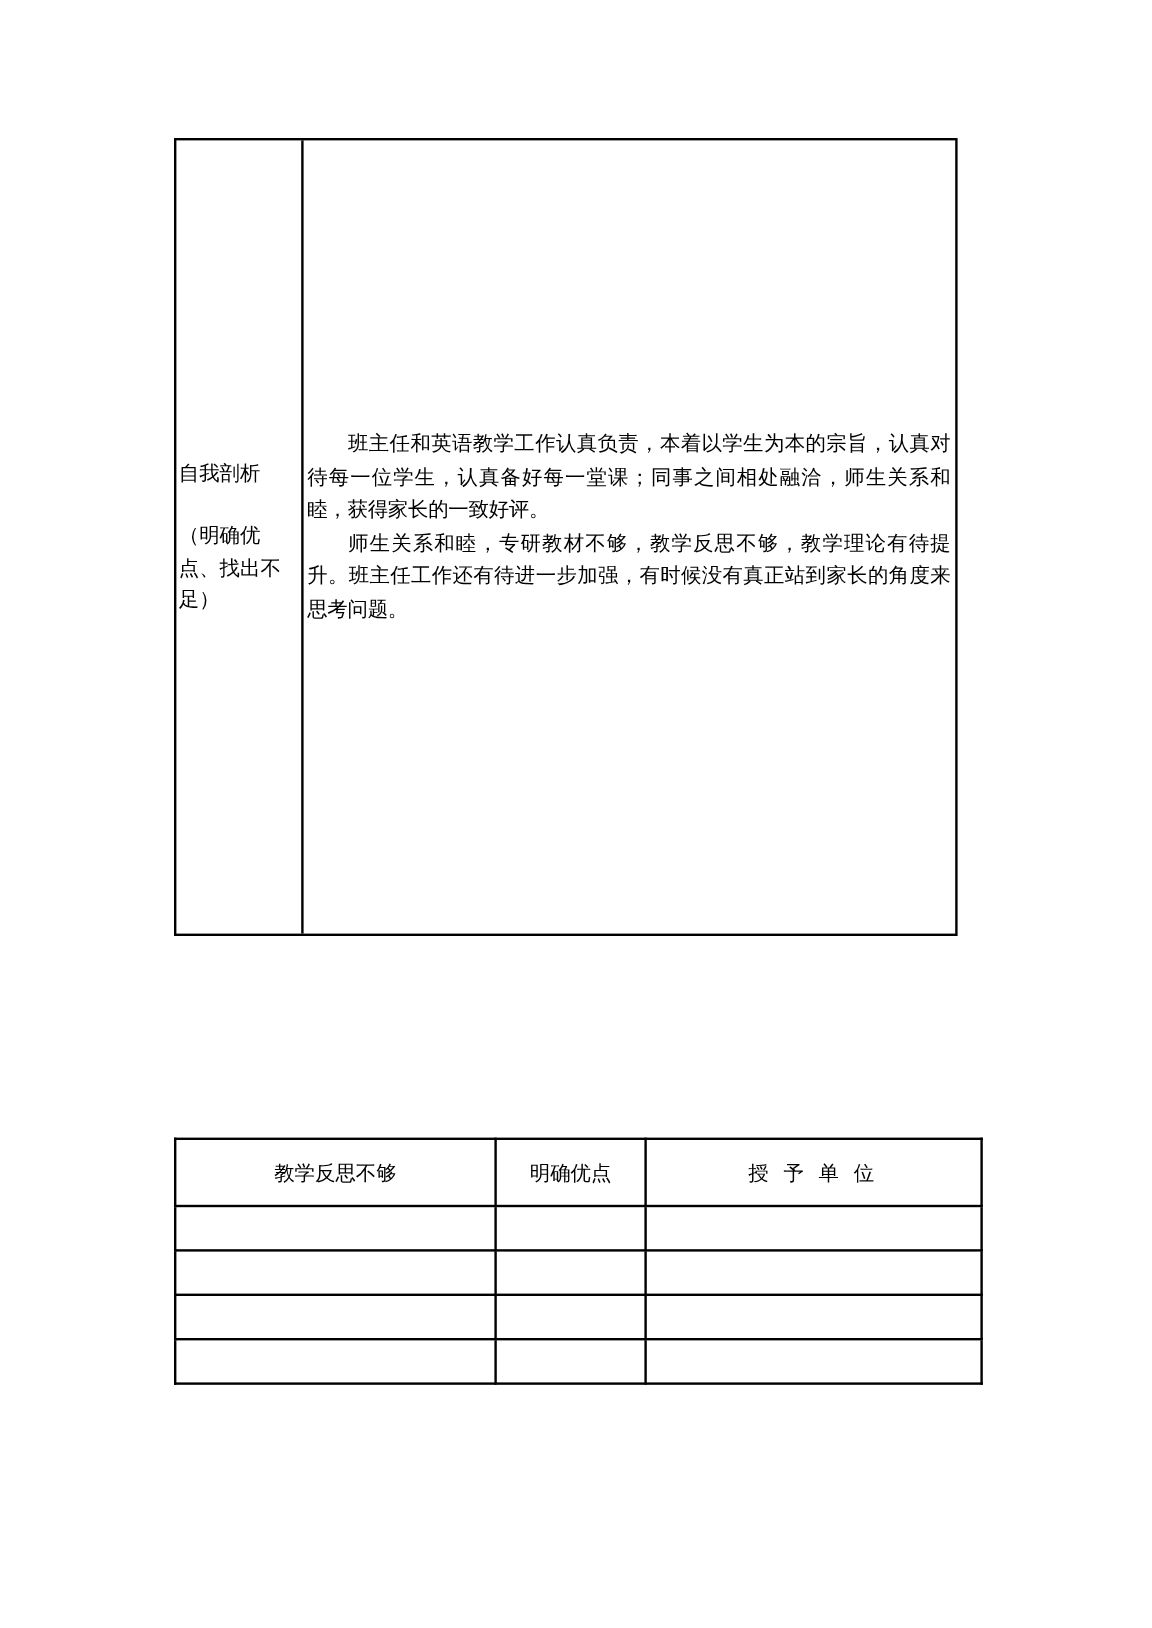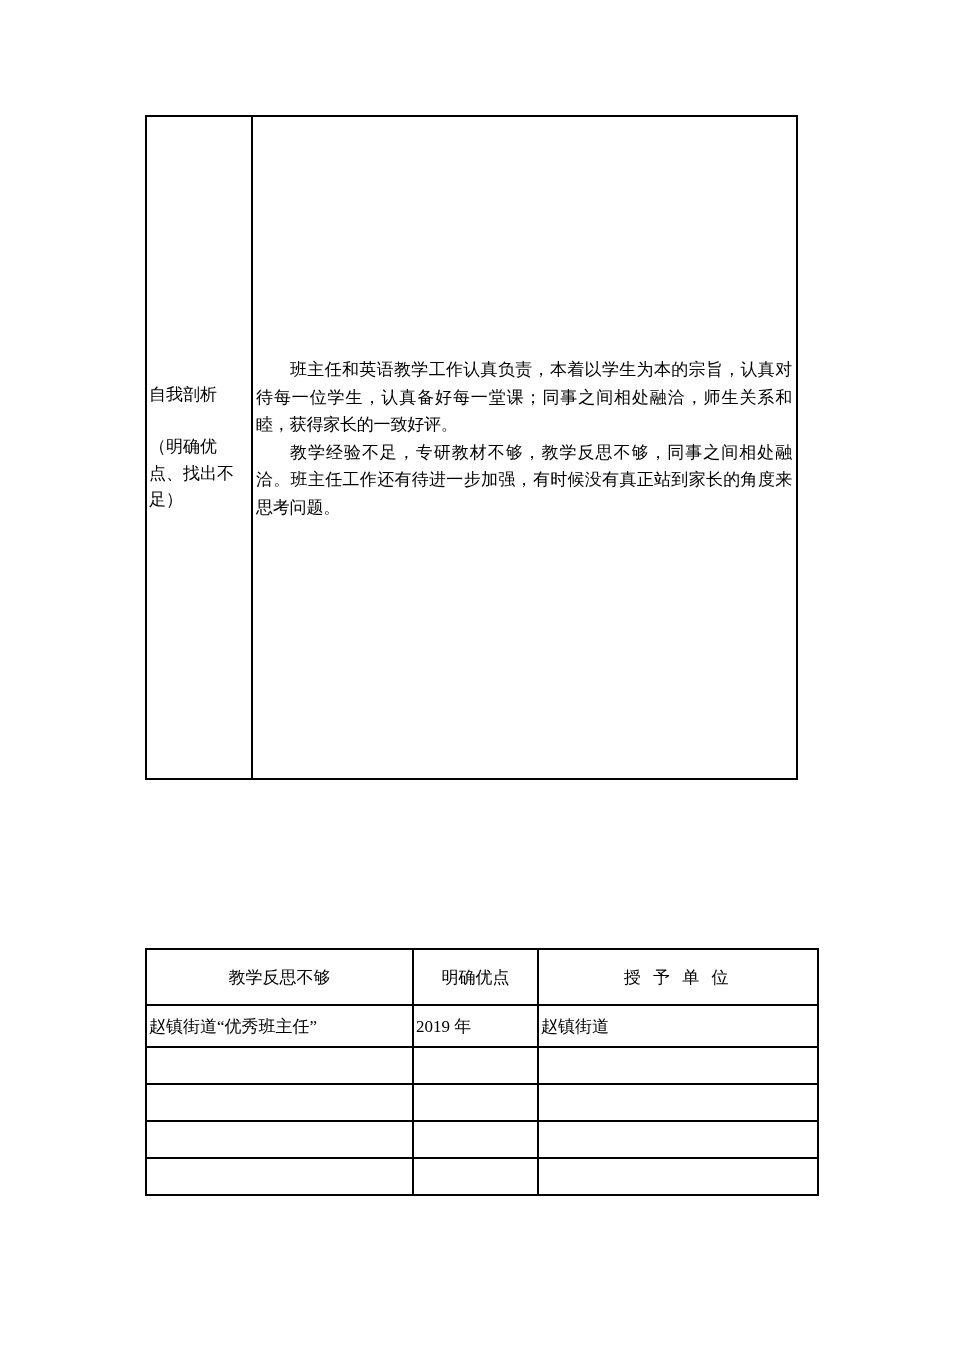--- a/index.html
+++ b/index.html
@@ -80,45 +80,40 @@
 
 <div class="page">
 
   <div class="sa-table">
     <div class="sa-label">
       <div>自我剖析</div>
       <div class="note">（明确优点、找出不足）</div>
     </div>
     <div class="sa-content">
       <p class="body">班主任和英语教学工作认真负责，本着以学生为本的宗旨，认真对待每一位学生，认真备好每一堂课；同事之间相处融洽，师生关系和睦，获得家长的一致好评。</p>
-      <p class="body">教学经验不足，专研教材不够，教学反思不够，同事之间相处融洽。班主任工作还有待进一步加强，有时候没有真正站到家长的角度来思考问题。</p>
+      <p class="body">师生关系和睦，专研教材不够，教学反思不够，教学理论有待提升。班主任工作还有待进一步加强，有时候没有真正站到家长的角度来思考问题。</p>
     </div>
   </div>
 
 
 
   <table class="honors">
     <colgroup>
       <col class="col-name">
         <col class="col-date">
         <col class="col-award">
     </colgroup>
     <thead>
       <tr>
         <th>教学反思不够</th>
         <th>明确优点</th>
         <th class="spaced">授 予 单 位</th>
       </tr>
     </thead>
     <tbody>
-        <tr class="first">
-          <td>赵镇街道“优秀班主任”</td>
-          <td>2019 年</td>
-          <td>赵镇街道</td>
-        </tr>
         <tr class="empty">
           <td></td>
           <td></td>
           <td></td>
         </tr>
         <tr class="empty">
           <td></td>
           <td></td>
           <td></td>
         </tr>

